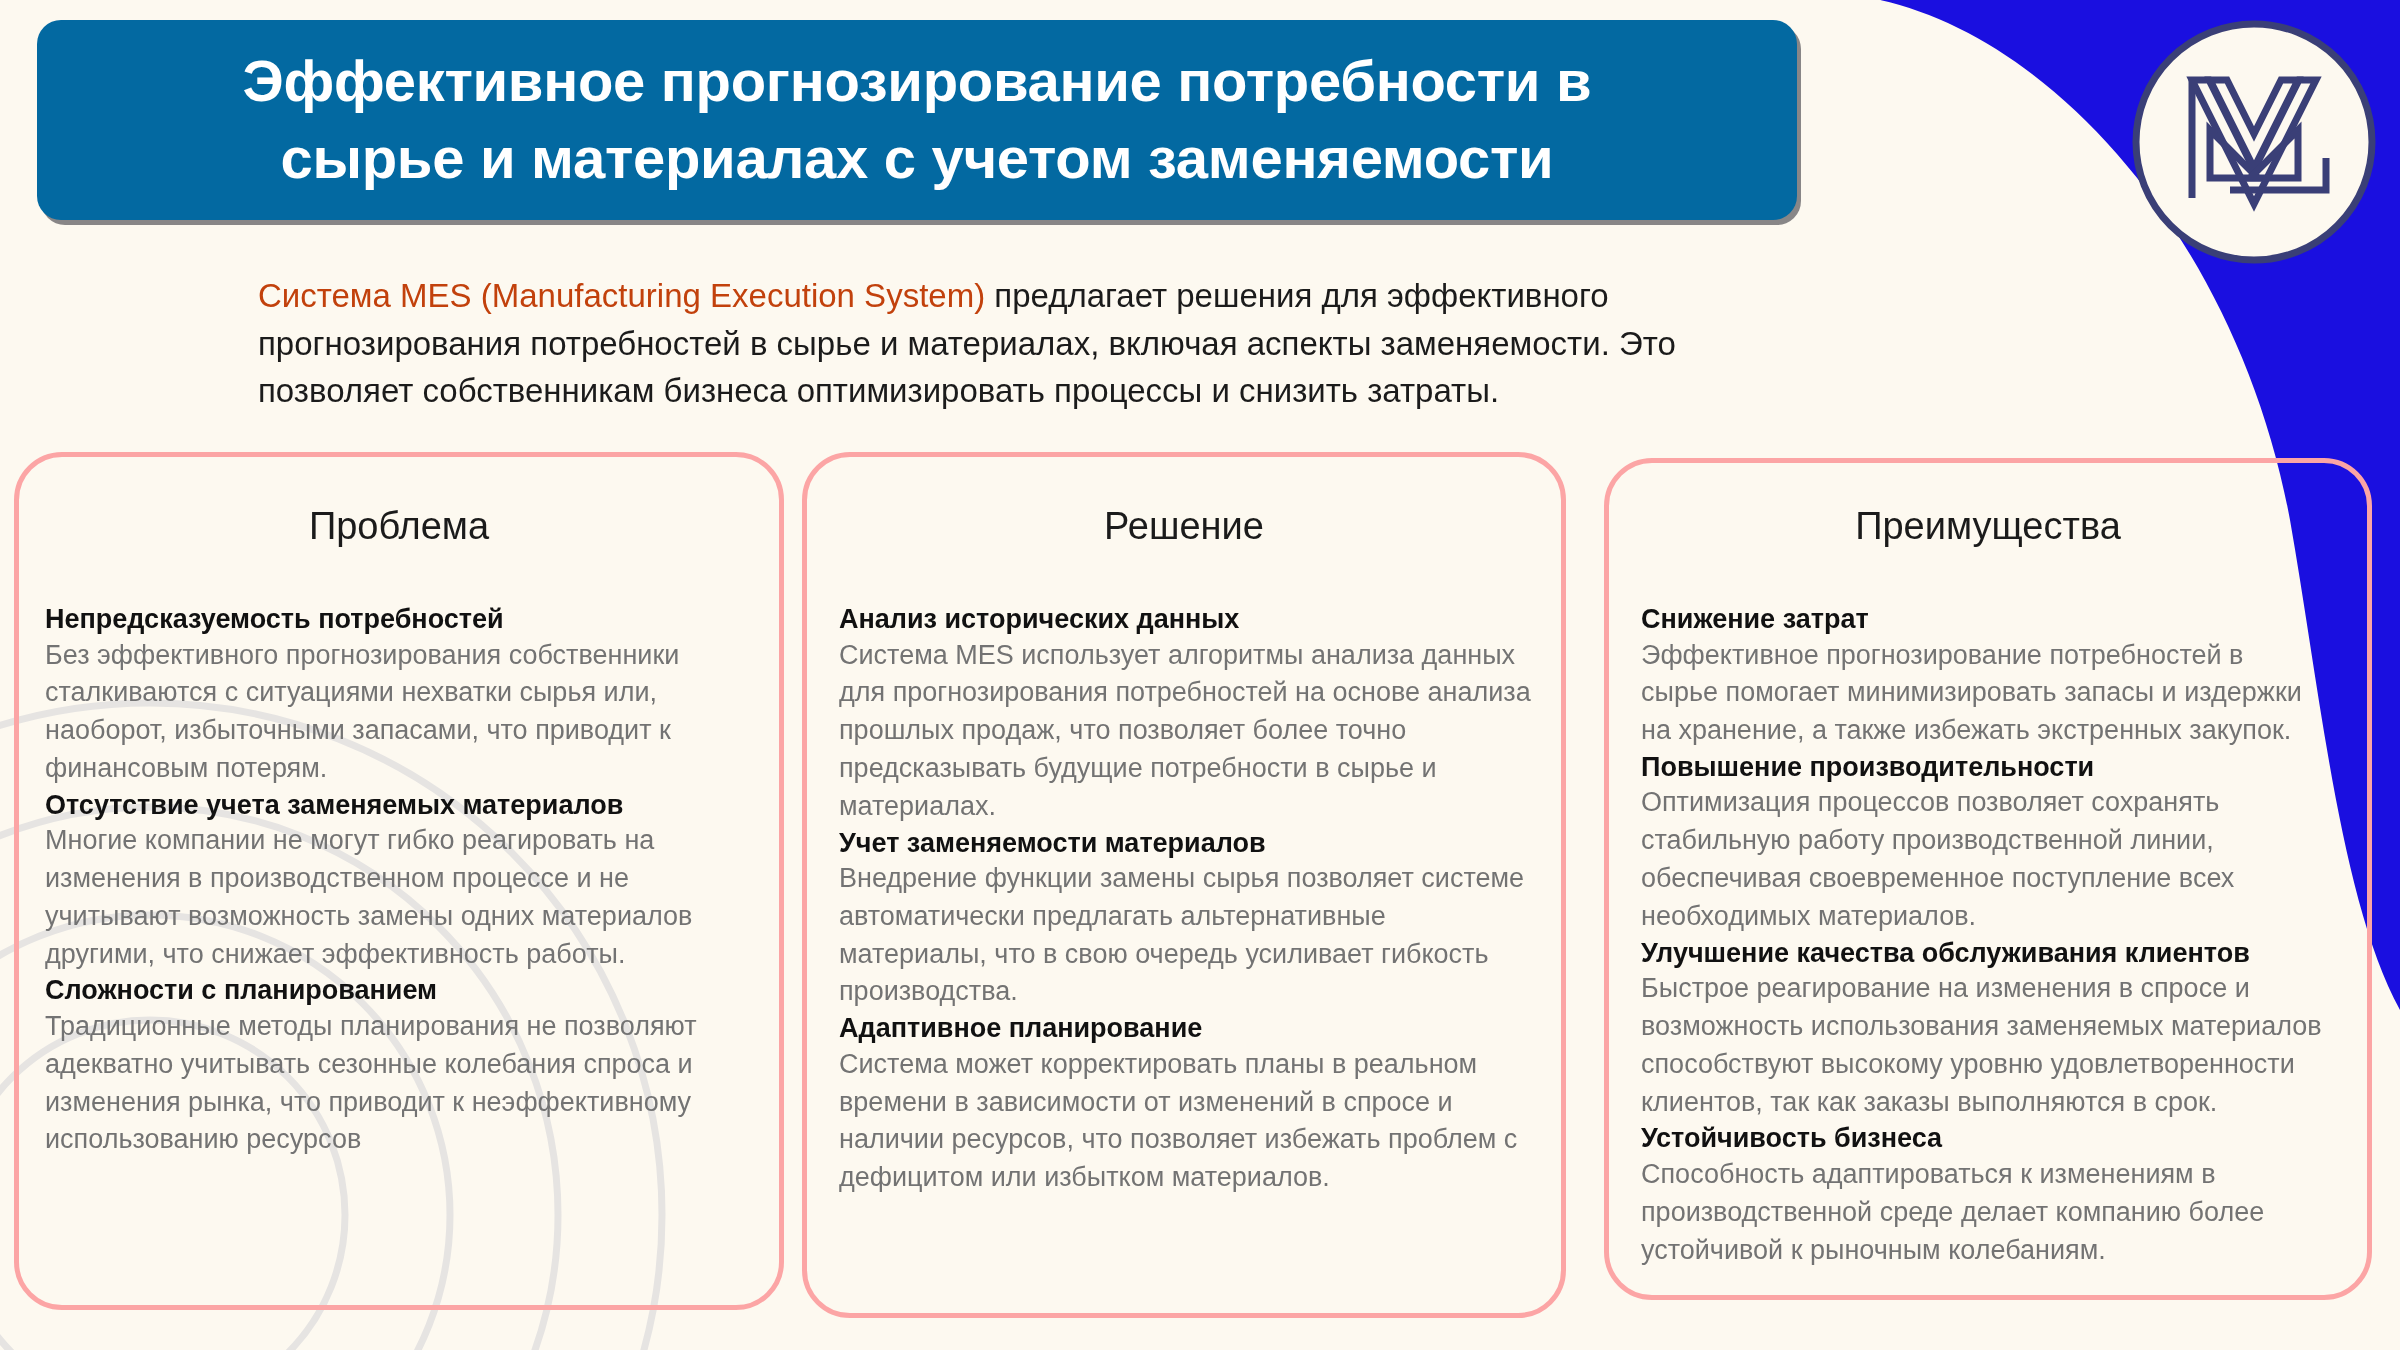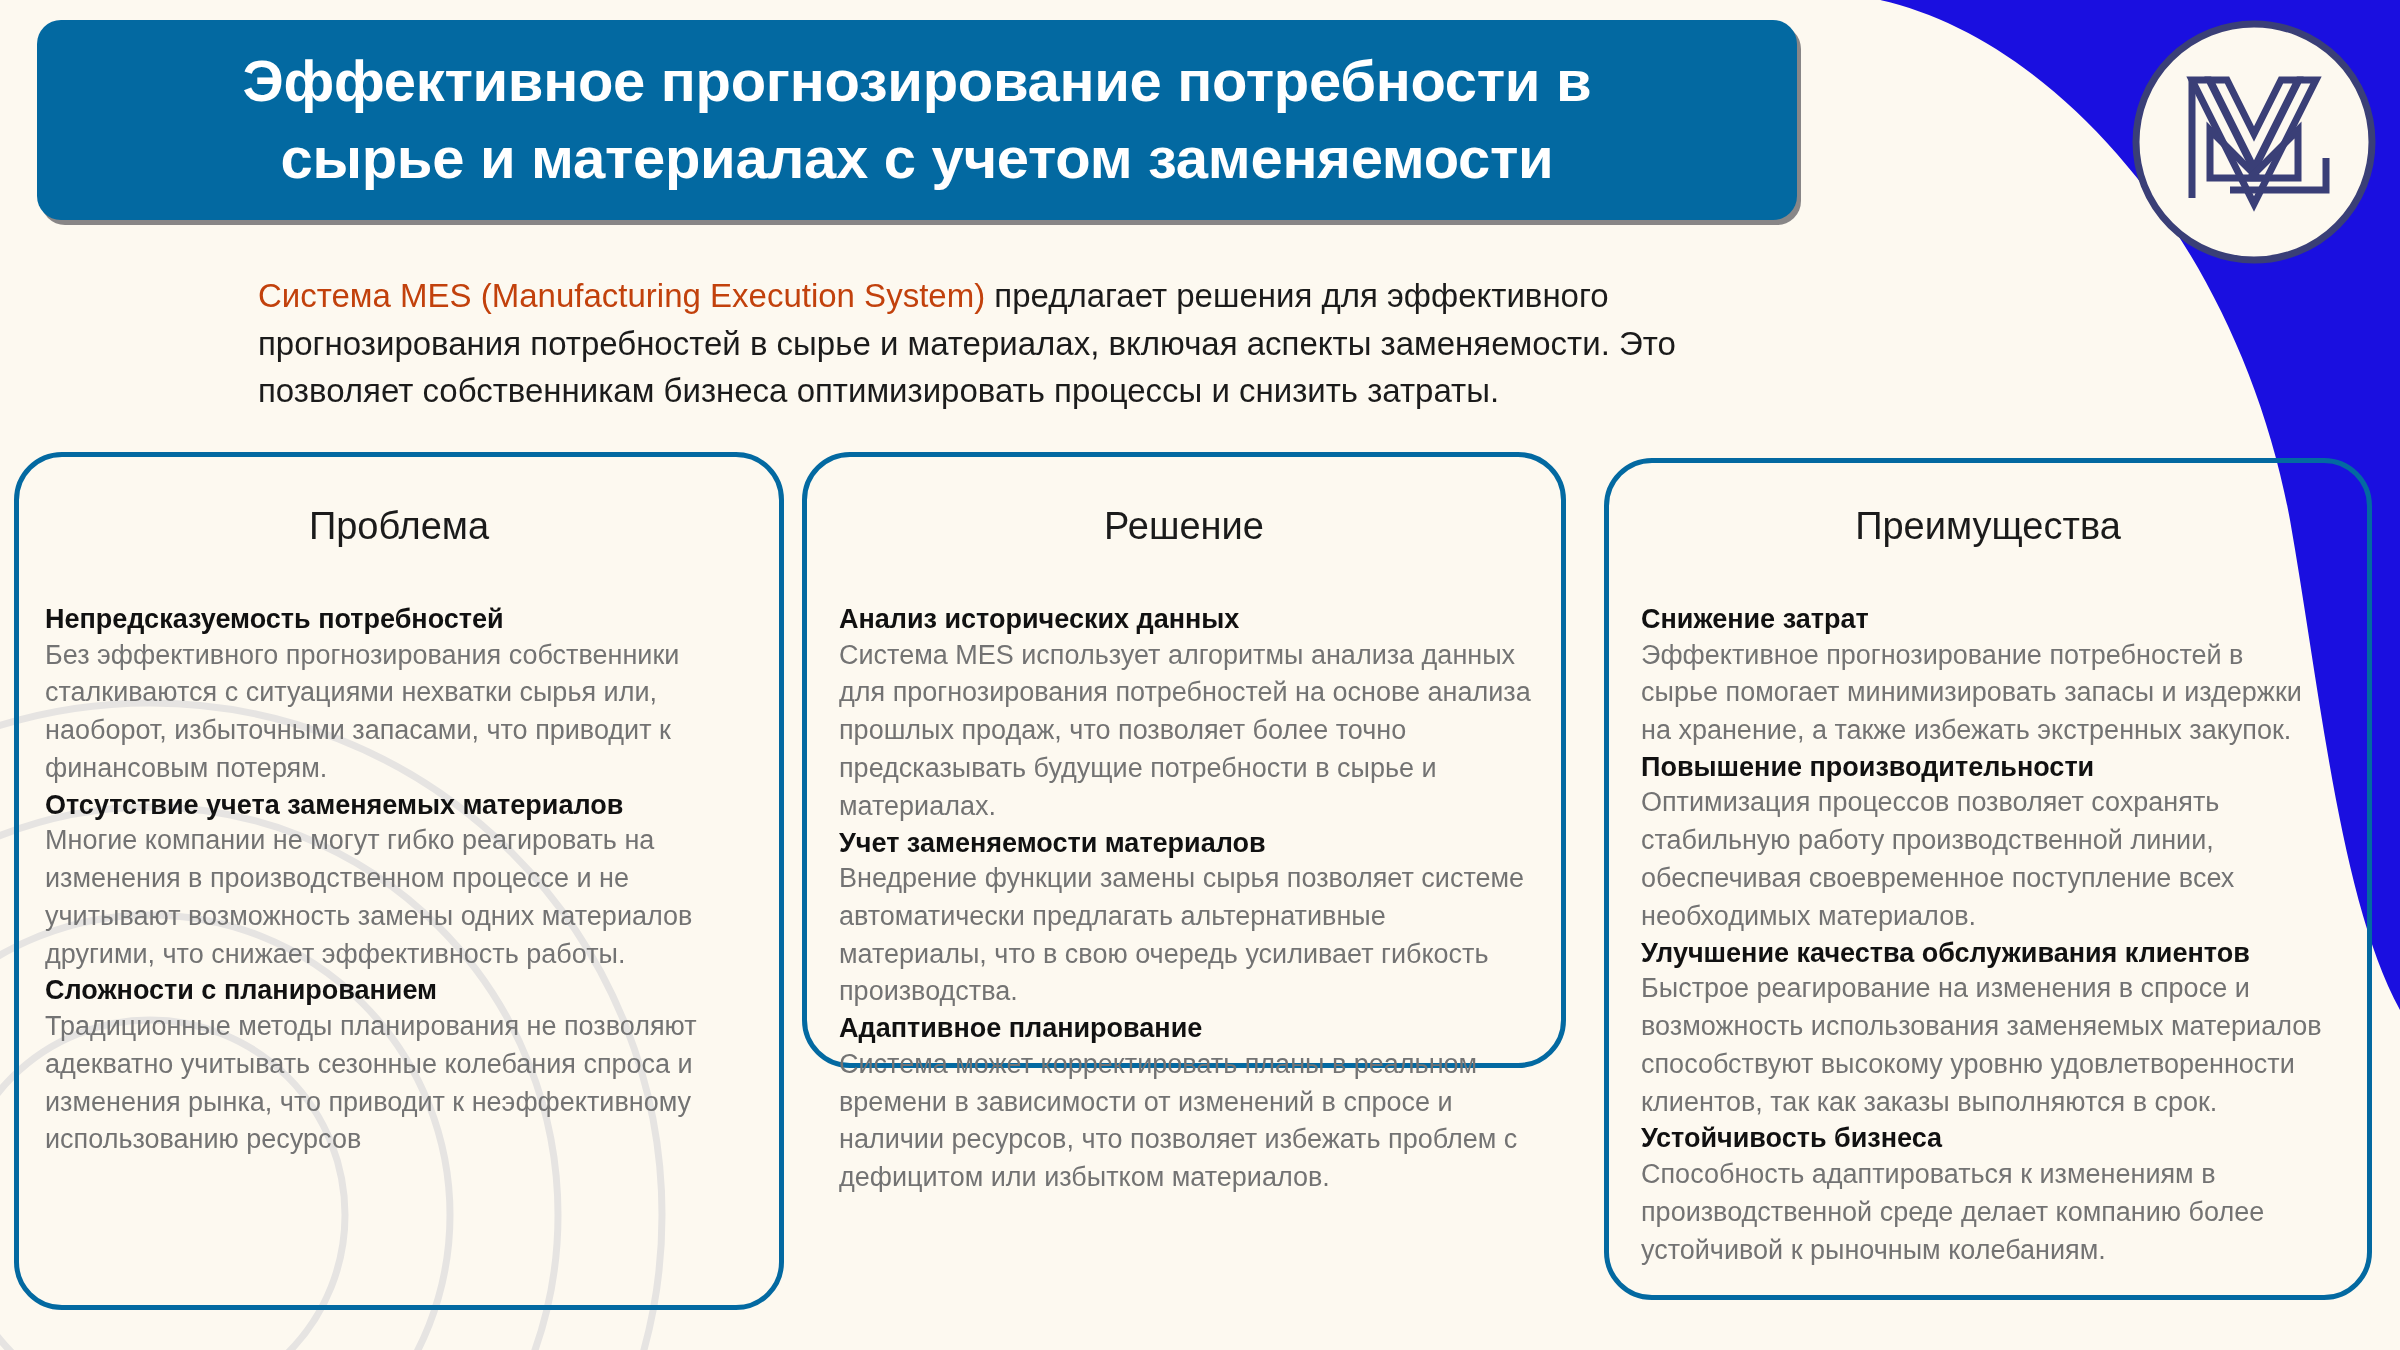--- a/index.html
+++ b/index.html
@@ -53,27 +53,27 @@
     font-size:33px;
     line-height:1.44;
     color:#1B1B1B;
     z-index:3;
   }
   #intro .hl { color:#c2410c; }
 
   
   .card {
     position:absolute;
-    border:5px solid #0369a1;
+    border:5px solid #fca5a5;
     border-radius:48px;
     background:transparent;
     z-index:2;
   }
   #card-1 { left:14px;   top:452px; width:770px;  height:858px; }
-  #card-2 { left:802px;  top:452px; width:764px;  height:616px; }
+  #card-2 { left:802px;  top:452px; width:764px;  height:866px; }
   #card-3 { left:1604px; top:458px; width:768px;  height:842px; }
 
   .card-title {
     text-align:center;
     font-size:38px;
     color:#1B1B1B;
     margin-top:48px;
   }
   #card-3 .card-title { margin-top:42px; }
 

